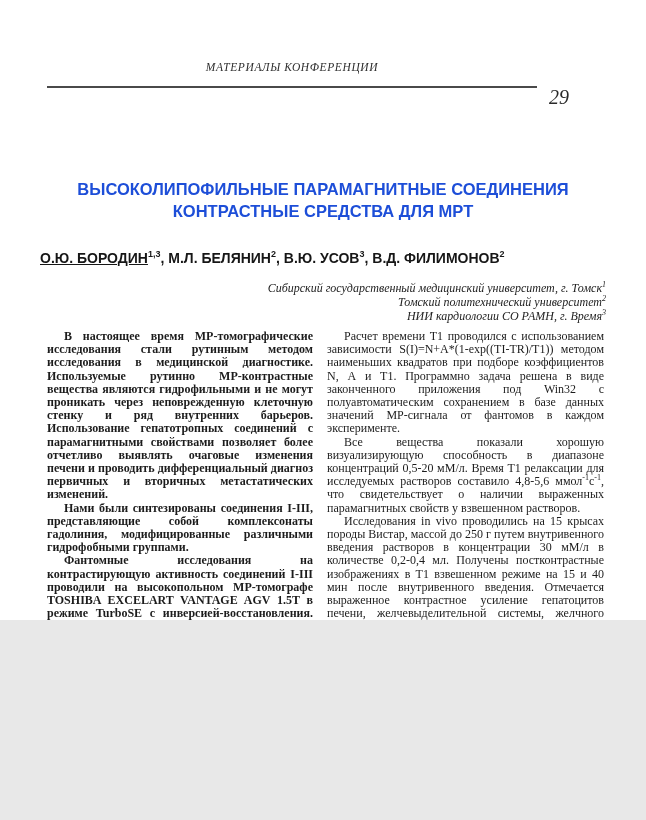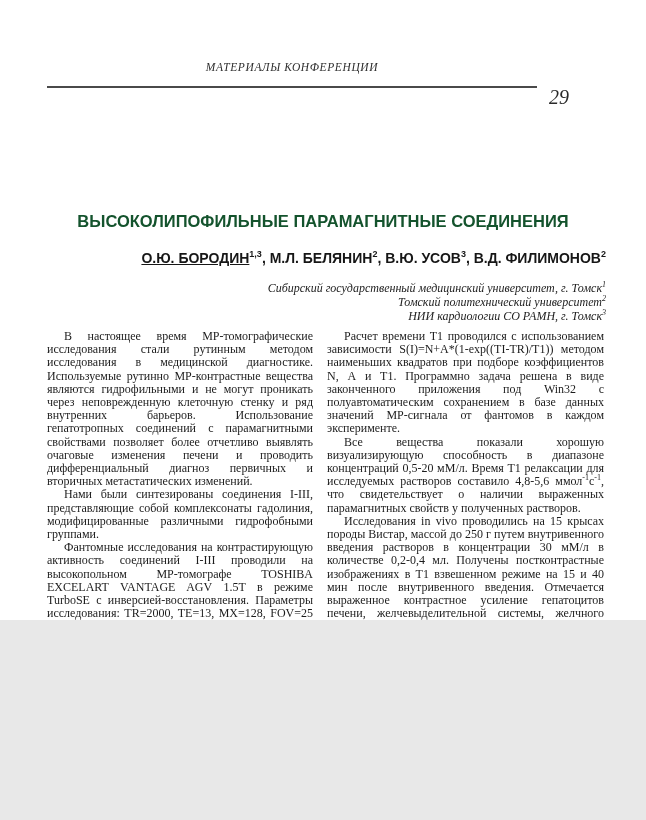--- a/index.html
+++ b/index.html
@@ -39,28 +39,27 @@
   }
   
   .article-title {
     position: absolute;
     top: 178px; left: 40px; width: 566px;
     text-align: center;
     font-family: "Liberation Sans", sans-serif;
     font-weight: bold;
     font-size: 16.5px;
     line-height: 22px;
-    color: #14532d;
-    margin-top: 32px;
+    color: #1d4ed8;
   }
   .article-title .t-line { white-space: nowrap; }
   .authors-line {
     position: absolute;
     top: 250px; left: 40px; width: 566px;
-    text-align: right;
+    text-align: left;
     font-family: "Liberation Sans", sans-serif;
     font-weight: bold;
     font-size: 14px;
     color: #161616;
     white-space: nowrap;
   }
   .authors-line sup { font-size: 9px; line-height: 0; }
   .author-underlined { text-decoration: underline; }
   .affiliations {
     position: absolute;
@@ -78,21 +77,21 @@
     top: 330px; left: 47px; width: 557px;
     display: flex;
     gap: 14px;
   }
   .col {
     font-size: 12px;
     line-height: 13.2px;
     text-align: justify;
     color: #1c1c1c;
   }
-  .col-left  { width: 266px; }
+  .col-left  { width: 266px; font-weight: bold; }
   .col-right { width: 277px; }
   .col p { margin: 0; text-indent: 17px; }
   .col sup { font-size: 8px; line-height: 0; }
   
   .page-footer {
     position: absolute;
     top: 760px; left: 47px; width: 537px;
     text-align: right;
     font-size: 12px;
     color: #2b2b2b;
@@ -103,38 +102,39 @@
 <body>
 
 <div class="page">
 
   <div class="running-head">МАТЕРИАЛЫ КОНФЕРЕНЦИИ</div>
   <div class="head-rule"></div>
   <div class="page-number">29</div>
 
   <div class="article-title">
       <div class="t-line">ВЫСОКОЛИПОФИЛЬНЫЕ ПАРАМАГНИТНЫЕ СОЕДИНЕНИЯ</div>
+      <div class="t-line">КОНТРАСТНЫЕ СРЕДСТВА ДЛЯ МРТ</div>
     </div>
 
   <div class="authors-line"><span class="author-underlined">О.Ю. БОРОДИН</span><sup>1,3</sup><span>, </span><span>М.Л. БЕЛЯНИН</span><sup>2</sup><span>, </span><span>В.Ю. УСОВ</span><sup>3</sup><span>, </span><span>В.Д. ФИЛИМОНОВ</span><sup>2</sup></div>
 
   <div class="affiliations">
     <div><span>Сибирский государственный медицинский университет, г. Томск</span><sup>1</sup></div>
     <div><span>Томский политехнический университет</span><sup>2</sup></div>
-    <div><span>НИИ кардиологии СО РАМН, г. Томск</span><sup>3</sup></div>
+    <div><span>НИИ кардиологии СО РАМН, г. Время</span><sup>3</sup></div>
   </div>
 
   <div class="columns">
     <div class="col col-left">
       <p>В настоящее время МР-томографические исследования стали рутинным методом исследования в медицинской диагностике. Используемые рутинно МР-контрастные вещества являются гидрофильными и не могут проникать через неповрежденную клеточную стенку и ряд внутренних барьеров. Использование гепатотропных соединений с парамагнитными свойствами позволяет более отчетливо выявлять очаговые изменения печени и проводить дифференциальный диагноз первичных и вторичных метастатических изменений.</p>
       <p>Нами были синтезированы соединения I-III, представляющие собой комплексонаты гадолиния, модифицированные различными гидрофобными группами.</p>
       <p>Фантомные исследования на контрастирующую активность соединений I-III проводили на высокопольном МР-томографе TOSHIBA EXCELART VANTAGE AGV 1.5T в режиме TurboSE с инверсией-восстановления. Параметры исследования: TR=2000, TE=13, MX=128, FOV=25 см. Инвертирующий импульс подавался в диапазоне от 11 до 1500 мс (11, 13, 15, 17, 19, 20, 40, 60, 80, 100, 120, 160, 190, 220, 260, 300, 400, 600, 800, 1500 мс). Фантомы представляли собой емкости объемом 10 мл при концентрациях 16, 8, 4, 2, 1, 0.5 мМ/л.</p>
     </div>
     <div class="col col-right">
       <p>Расчет времени Т1 проводился с использованием зависимости S(I)=N+A*(1-exp((TI-TR)/Т1)) методом наименьших квадратов при подборе коэффициентов N, А и Т1. Программно задача решена в виде законченного приложения под Win32 с полуавтоматическим сохранением в базе данных значений МР-сигнала от фантомов в каждом эксперименте.</p>
-      <p><span>Все вещества показали хорошую визуализирующую способность в диапазоне концентраций 0,5-20 мМ/л. Время Т1 релаксации для исследуемых растворов составило 4,8-5,6 ммол</span><sup>-1</sup><span>с</span><sup>-1</sup><span>, что свидетельствует о наличии выраженных парамагнитных свойств у полученных растворов.</span></p>
+      <p><span>Все вещества показали хорошую визуализирующую способность в диапазоне концентраций 0,5-20 мМ/л. Время Т1 релаксации для исследуемых растворов составило 4,8-5,6 ммол</span><sup>-1</sup><span>с</span><sup>-1</sup><span>, что свидетельствует о наличии выраженных парамагнитных свойств у взвешенном растворов.</span></p>
       <p>Исследования in vivo проводились на 15 крысах породы Вистар, массой до 250 г путем внутривенного введения растворов в концентрации 30 мМ/л в количестве 0,2-0,4 мл. Получены постконтрастные изображениях в Т1 взвешенном режиме на 15 и 40 мин после внутривенного введения. Отмечается выраженное контрастное усиление гепатоцитов печени, желчевыделительной системы, желчного пузыря и желчевыводящих протоков.</p>
     </div>
   </div>
 
   <div class="page-footer">СИБИРСКИЙ ОНКОЛОГИЧЕСКИЙ ЖУРНАЛ. 2009. Приложение № 2</div>
 
 </div>
 
 </body></html>

